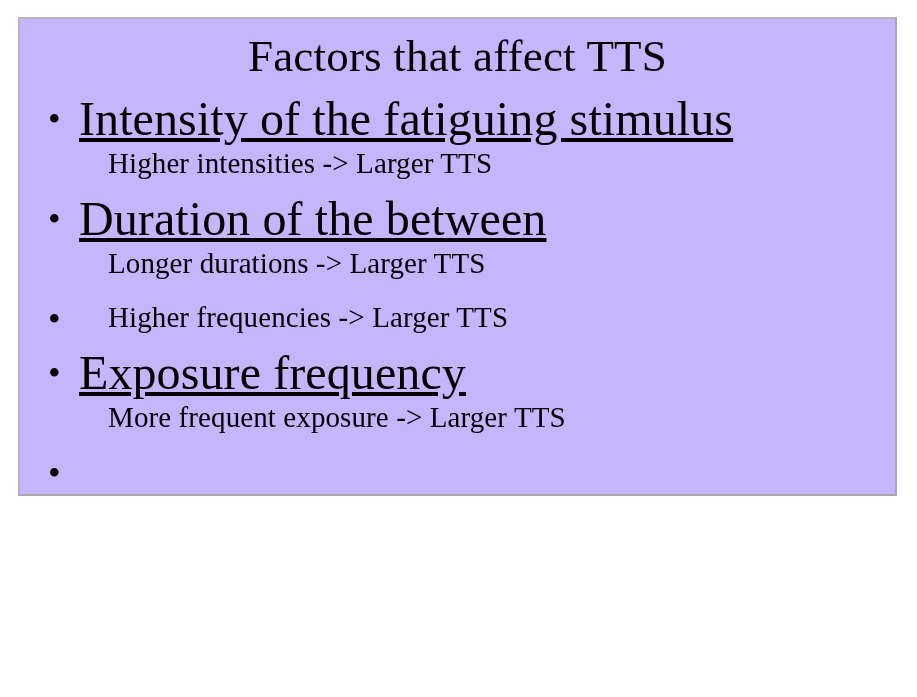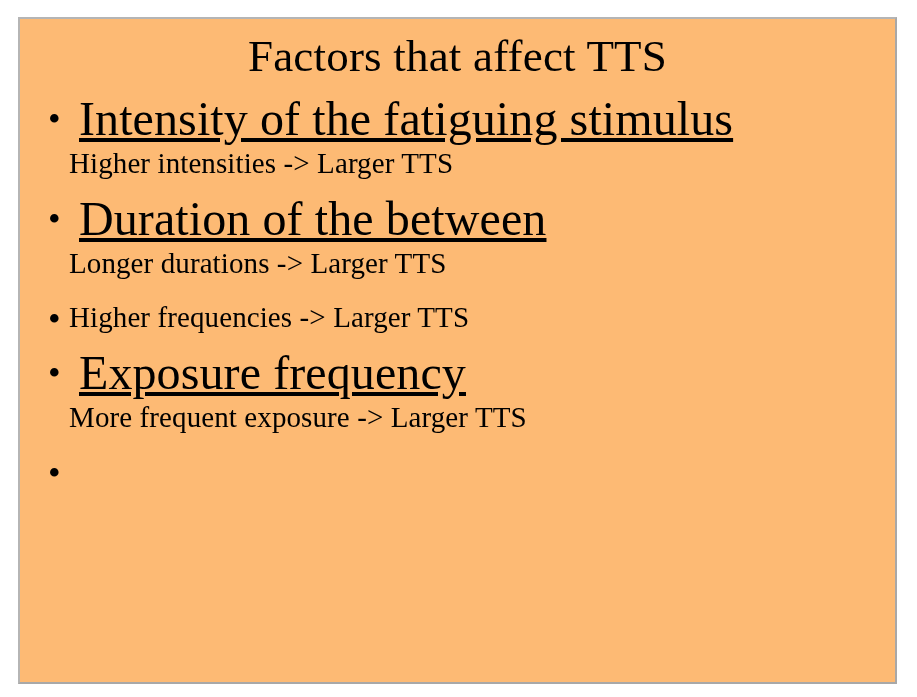--- a/index.html
+++ b/index.html
@@ -13,23 +13,23 @@
     overflow: hidden;
     font-family: "Liberation Serif", "DejaVu Serif", serif;
     color: #000000;
   }
 
   .slide-frame {
     position: absolute;
     left: 18px;
     top: 17px;
     width: 879px;
-    height: 667px;
+    height: 479px;
     box-sizing: border-box;
-    background: #fdba74;
+    background: #c4b5fd;
     border: 2px solid #b5b5b5;
     border-right-color: #a8a8a8;
     border-bottom-color: #a8a8a8;
   }
 
   .slide-title {
     text-align: center;
     font-size: 45px;
     line-height: 1;
     letter-spacing: 0.2px;
@@ -74,21 +74,21 @@
     font-size: 48px;
     line-height: 44px;
     letter-spacing: 0.1px;
     text-decoration: underline;
   }
 
   .sub-text {
     display: block;
     font-size: 29px;
     line-height: 40px;
-    padding-left: 49px;
+    padding-left: 88px;
     letter-spacing: 0.1px;
     margin-top: 2px;
   }
 </style>
 </head>
 <body>
 
 <div class="slide-frame">
 
   <h1 class="slide-title">Factors that affect TTS</h1>

